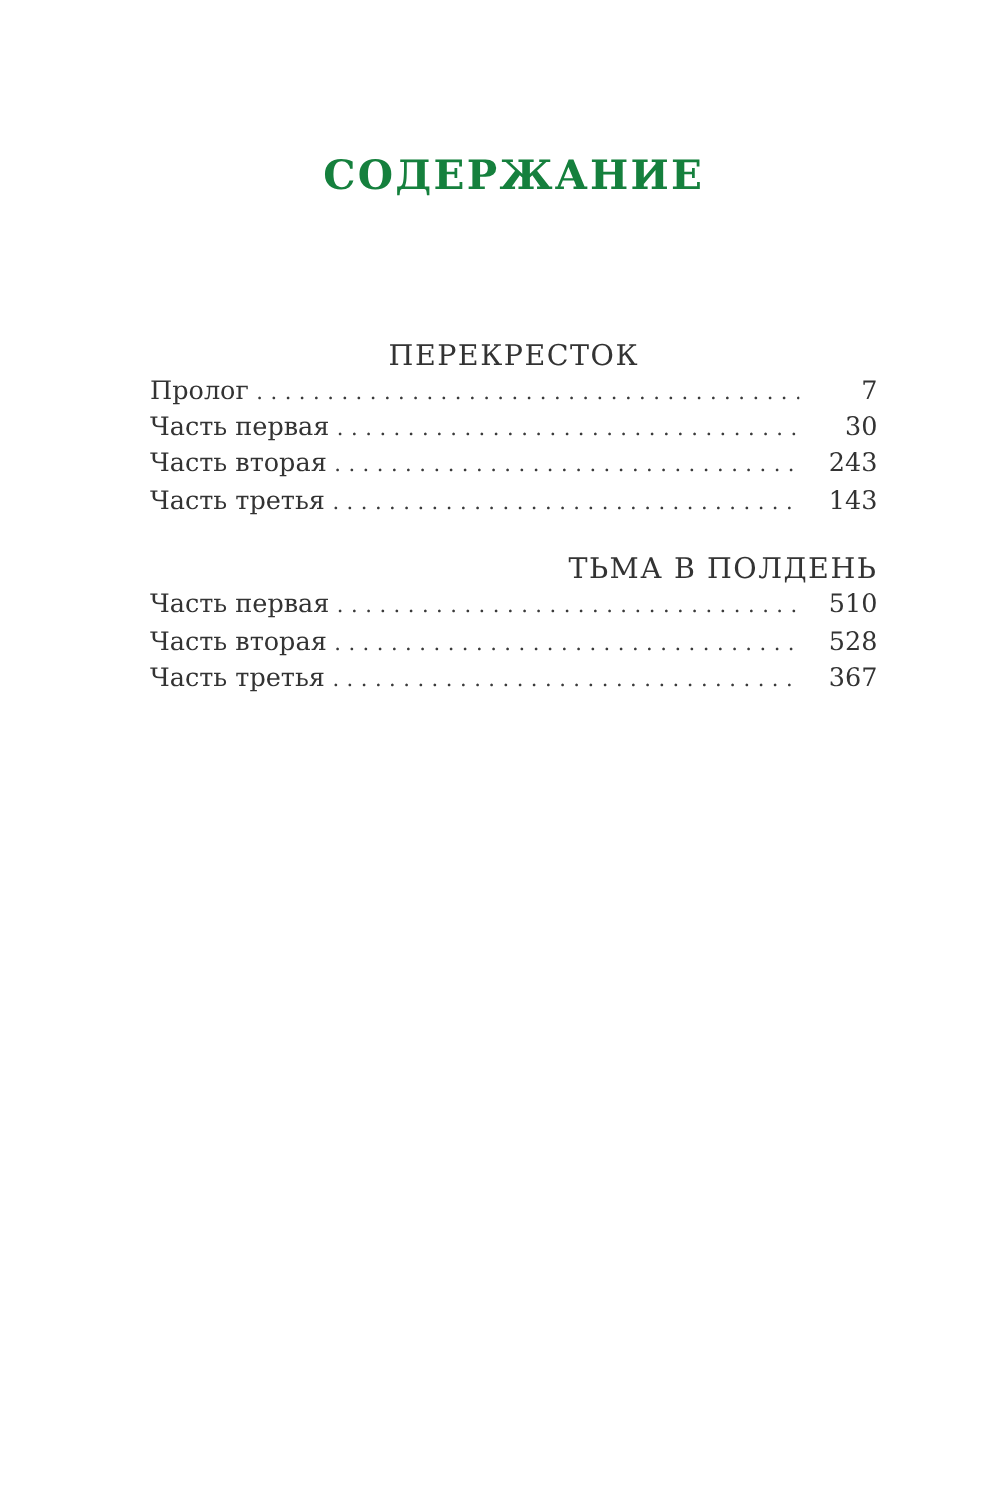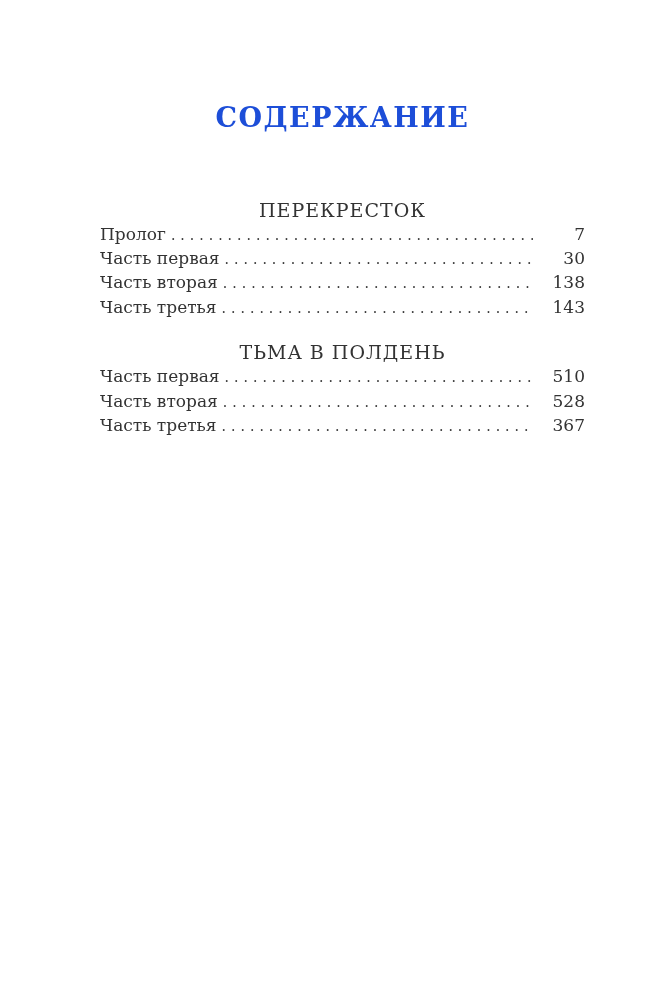--- a/index.html
+++ b/index.html
@@ -22,32 +22,32 @@
     padding: 0 75px 0 100px;
   }
   .book-title {
     margin: 0;
     padding-top: 103px;
     text-align: center;
     font-size: 27px;
     line-height: 1.1;
     font-weight: bold;
     letter-spacing: 1.5px;
-    color: #1d4ed8;
+    color: #15803d;
   }
   .toc-section-heading {
     text-align: center;
     font-size: 19px;
     line-height: 24px;
     font-weight: normal;
     letter-spacing: 1px;
     color: #333333;
   }
-  .heading-1 { margin-top: 65px; }
-  .heading-2 { margin-top: 19px; }
+  .heading-1 { margin-top: 92px; }
+  .heading-2 { margin-top: 19px; text-align: right; }
   .toc-entries {
     margin-top: 2px;
   }
   .toc-row {
     display: flex;
     align-items: baseline;
     height: 24.4px;
     font-size: 17px;
     color: #333333;
     justify-content: space-between;
@@ -91,21 +91,21 @@
         <span class="toc-page-num">7</span>
       </div>
       <div class="toc-row">
         <span class="toc-label">Часть первая</span>
         <span class="toc-dots">........................................................................................................................</span>
         <span class="toc-page-num">30</span>
       </div>
       <div class="toc-row">
         <span class="toc-label">Часть вторая</span>
         <span class="toc-dots">........................................................................................................................</span>
-        <span class="toc-page-num">138</span>
+        <span class="toc-page-num">243</span>
       </div>
       <div class="toc-row">
         <span class="toc-label">Часть третья</span>
         <span class="toc-dots">........................................................................................................................</span>
         <span class="toc-page-num">143</span>
       </div>
     </div>
 
     <div class="toc-section-heading heading-2">ТЬМА В ПОЛДЕНЬ</div>
 

